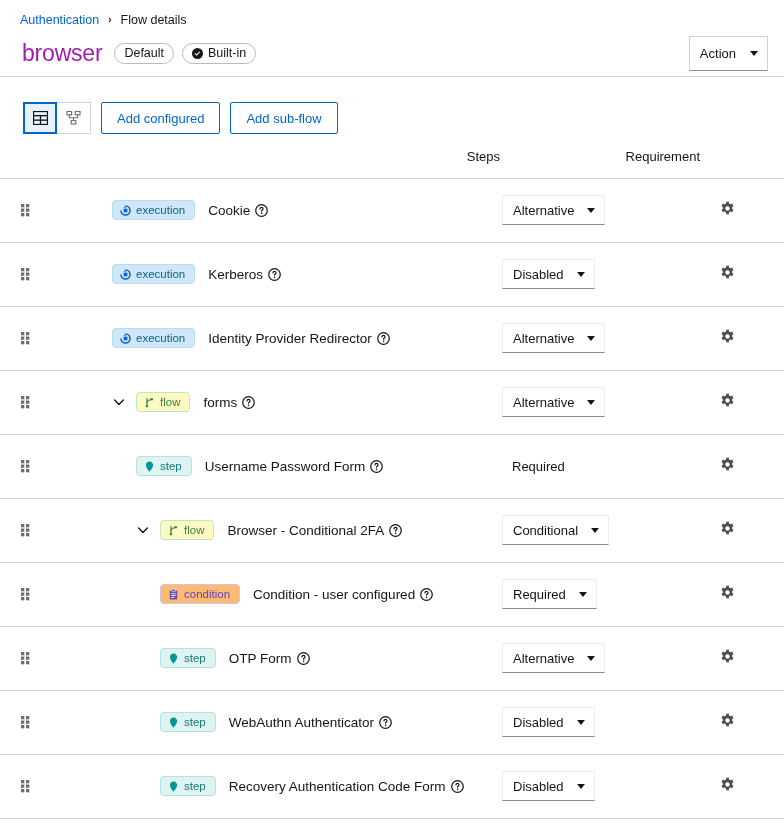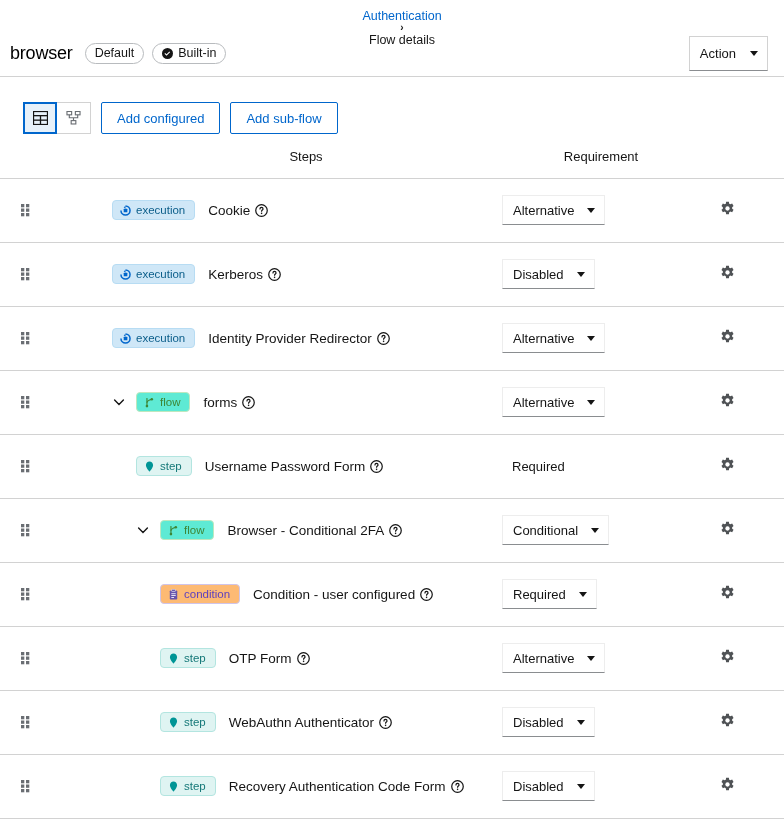--- a/index.html
+++ b/index.html
@@ -11,38 +11,37 @@
     color: #151515;
     overflow: hidden;
   }
 
   
   .breadcrumb {
     display: flex; align-items: center;
     padding: 9px 0 0 20px;
     font-size: 12.5px;
     height: 30px;
-    flex-direction: column;
   }
   .bc-link { color: #0066cc; text-decoration: none; cursor: pointer; }
   .bc-sep {
     margin: 0 9px 0 9px; color: #151515;
     font-size: 10px; font-weight: bold; line-height: 1;
   }
   .bc-current { color: #151515; }
 
   
   .title-row {
     display: flex; align-items: center;
     padding: 0 16px 0 10px;
     height: 46px;
   }
   .page-title {
-    font-size: 18px; font-weight: 400; letter-spacing: -0.2px;
-    color: #000000; margin-right: 12px; white-space: nowrap;
+    font-size: 23px; font-weight: 400; letter-spacing: -0.2px;
+    color: #a21caf; margin-right: 12px; white-space: nowrap; margin-left: 12px;
   }
   .label-pill {
     display: inline-flex; align-items: center; gap: 5px;
     border: 1px solid #b8bbbe; border-radius: 30px;
     padding: 1px 9px; font-size: 12.5px; color: #151515;
     background: #fff; height: 21px; margin-right: 8px;
     white-space: nowrap;
   }
   .check-circle {
     width: 11px; height: 11px; flex: 0 0 11px; display:block;
@@ -86,21 +85,21 @@
   }
 
   
   table.flow-table { width: 100%; border-collapse: collapse; table-layout: fixed; }
   .col-grip  { width: 56px; }
   .col-steps { width: 444px; }
   .col-req   { width: 200px; }
   .col-gear  { width: 84px; }
 
   thead th {
-    text-align: center; font-weight: 400; font-size: 13px;
+    text-align: right; font-weight: 400; font-size: 13px;
     color: #151515; padding: 0 0 14px 0; vertical-align: bottom;
     height: 36px;
   }
   thead th.h-steps { padding-left: 56px; }
   thead th.h-req   { padding-left: 2px; }
 
   tbody tr { height: 64px; border-top: 1px solid #d2d2d2; }
   tbody tr:last-child { border-bottom: 1px solid #d2d2d2; }
   tbody td { padding: 0; vertical-align: middle; }
 
@@ -122,21 +121,21 @@
   .chev-spacer { width: 0px; flex: 0 0 0px; }
 
   .badge {
     display: inline-flex; align-items: center; gap: 5px;
     border-radius: 4px; padding: 2px 9px 2px 7px;
     font-size: 11.5px; height: 20px; white-space: nowrap;
     margin-right: 13px; flex: 0 0 auto;
   }
   .badge .bicon { width: 11px; height: 11px; flex: 0 0 11px; display: block; }
   .badge-execution { background: #cfe7f7; border: 1px solid #b7dcf3; color: #0b5e8a; }
-  .badge-flow      { background: #5eead4; border: 1px solid #bee7be; color: #3e8635; }
+  .badge-flow      { background: #fef9c3; border: 1px solid #bee7be; color: #3e8635; }
   .badge-step      { background: #dff4f2; border: 1px solid #b3e5e0; color: #147878; }
   .badge-condition { background: #fdba74; border: 1px solid #cfc4ea; color: #5e40be; }
 
   .step-name { font-size: 13.5px; color: #151515; white-space: nowrap; }
   .help-icon {
     width: 13px; height: 13px; margin-left: 5px; flex: 0 0 13px;
     display: inline-block; vertical-align: -2px; cursor: pointer;
   }
 
   .req-cell { padding-left: 2px; }

